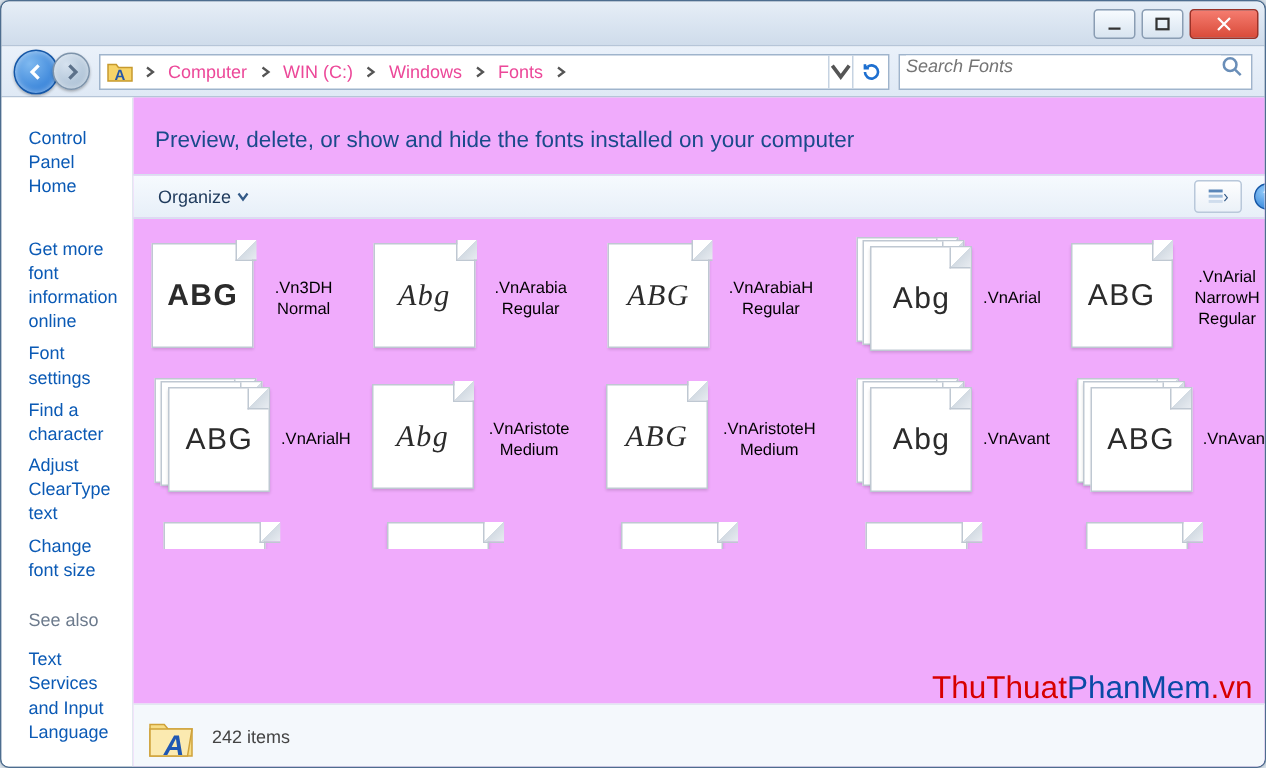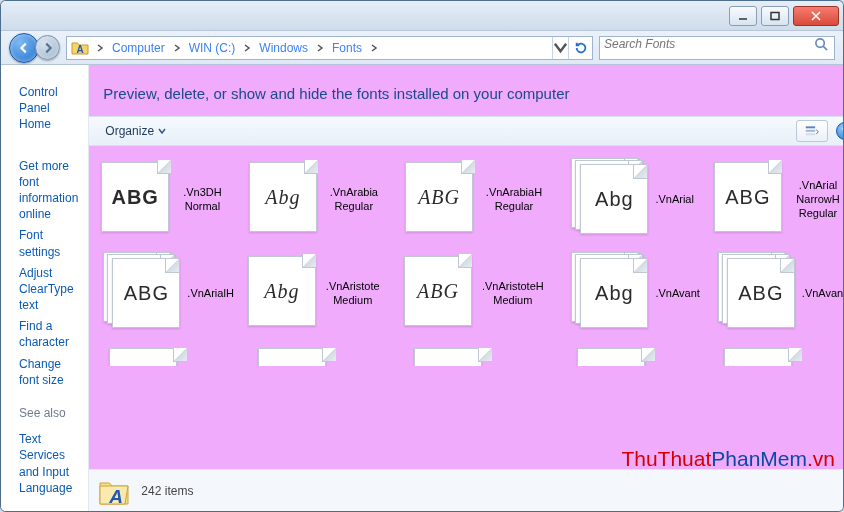--- a/index.html
+++ b/index.html
@@ -12,21 +12,21 @@
 .winbtn.close svg{stroke:#fff}
 .addrrow { height:34px; display:flex; align-items:center; padding:0 8px; gap:6px; background: linear-gradient(#eaf1fa,#dfe9f5); border-bottom:1px solid #b6c5d8;}
 .navbtns{display:flex;align-items:center;}
 .navcircle{width:30px;height:30px;border-radius:50%;background:radial-gradient(circle at 35% 30%,#7fb9f0,#1d6fd0);border:1px solid #1657a6;display:flex;align-items:center;justify-content:center;box-shadow:inset 0 0 4px rgba(255,255,255,.6),0 1px 2px rgba(0,0,0,.3);cursor:pointer}
 .navcircle.fwd{background:radial-gradient(circle at 35% 30%,#d6e2ef,#9db5cc);border-color:#7d93aa;width:25px;height:25px;margin-left:-4px}
 .navcircle svg{width:14px;height:14px;stroke:#fff;stroke-width:2.5;fill:none}
 .navcircle.fwd svg{stroke:#5c718a}
 .addrbar{flex:1;height:24px;background:#fff;border:1px solid #9fb4cc;display:flex;align-items:center;font-size:12px;position:relative}
 .addr-icon{width:18px;height:18px;margin:0 4px;display:flex;align-items:center;justify-content:center}
 .addr-icon svg{width:18px;height:18px}
-.crumb{display:flex;align-items:center;padding:0 5px;height:100%;cursor:pointer;color:#3b82f6}
+.crumb{display:flex;align-items:center;padding:0 5px;height:100%;cursor:pointer;color:#ec4899}
 .chev{display:flex;align-items:center;justify-content:center;width:14px;height:100%;cursor:pointer}
 .chev svg{width:8px;height:8px;stroke:#555;stroke-width:1.5;fill:none}
 .addrbar .dropbtn{width:16px;height:22px;border-left:1px solid #c6d3e2;display:flex;align-items:center;justify-content:center;cursor:pointer}
 .addrbar .refresh{width:24px;height:22px;border-left:1px solid #c6d3e2;display:flex;align-items:center;justify-content:center;cursor:pointer}
 .addrbar .refresh svg{width:14px;height:14px;stroke:#1d6fd0;stroke-width:2;fill:none}
 .searchbox{width:236px;height:24px;background:#fff;border:1px solid #9fb4cc;display:flex;align-items:flex-start;padding:0 4px}
 .searchbox input{border:none;outline:none;font-size:12px;color:#888;flex:1;font-style:italic}
 .searchbox .sicon{width:16px;height:16px}
 .searchbox .sicon svg{width:15px;height:15px;stroke:#6a8eb8;stroke-width:1.8;fill:none}
 .content{display:flex;height:calc(100% - 64px);}
@@ -157,22 +157,22 @@
           </svg></span>
     </div>
   </div>
 
   <div class="content">
     <div class="sidebar">
       <a class="hdr">Control Panel Home</a>
       <div class="group2" id="sidebar-links">
           <a>Get more font information online</a>
           <a>Font settings</a>
+          <a>Find a character</a>
           <a>Adjust ClearType text</a>
-          <a>Find a character</a>
           <a>Change font size</a>
         </div>
       <div class="spacer"></div>
       <div class="seealso">See also</div>
       <div id="sidebar-seealso">
           <a>Text Services and Input Language</a>
         </div>
     </div>
 
     <div class="main">

